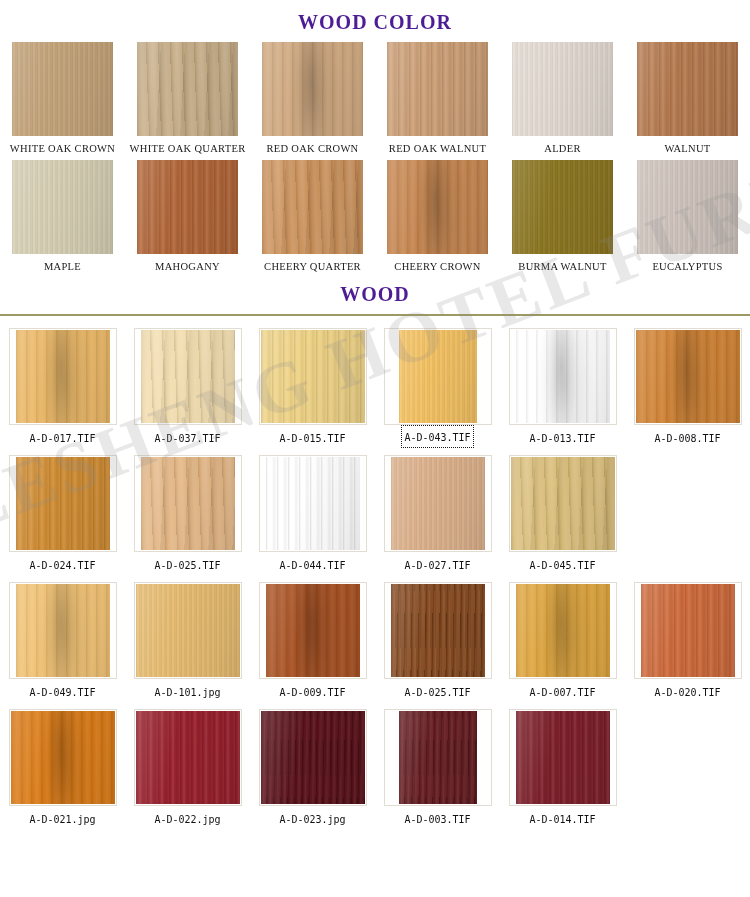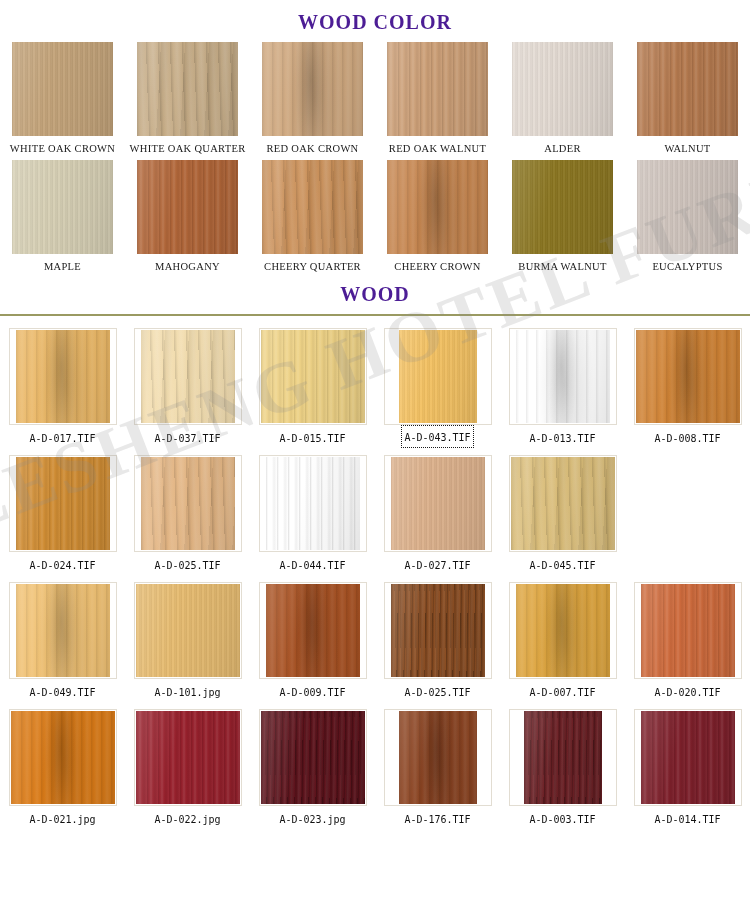--- a/index.html
+++ b/index.html
@@ -481,29 +481,20 @@
         <div class="wd-frame">
           <div class="wd-swatch full" style="background: rgb(96, 19, 28);">
             <div class="grain grain-dark"></div>
             <div class="sheen"></div>
           </div>
         </div>
         <div class="wd-label">A-D-023.jpg</div>
       </div>
       <div class="wd-cell">
         <div class="wd-frame">
-          <div class="wd-swatch " style="background: rgb(139, 68, 34);">
-            <div class="grain grain-cathedral"></div>
-            <div class="sheen"></div>
-          </div>
-        </div>
-        <div class="wd-label">A-D-176.TIF</div>
-      </div>
-      <div class="wd-cell">
-        <div class="wd-frame">
           <div class="wd-swatch " style="background: rgb(109, 32, 37);">
             <div class="grain grain-dark"></div>
             <div class="sheen"></div>
           </div>
         </div>
         <div class="wd-label">A-D-003.TIF</div>
       </div>
       <div class="wd-cell">
         <div class="wd-frame">
           <div class="wd-swatch wide" style="background: rgb(124, 31, 42);">

